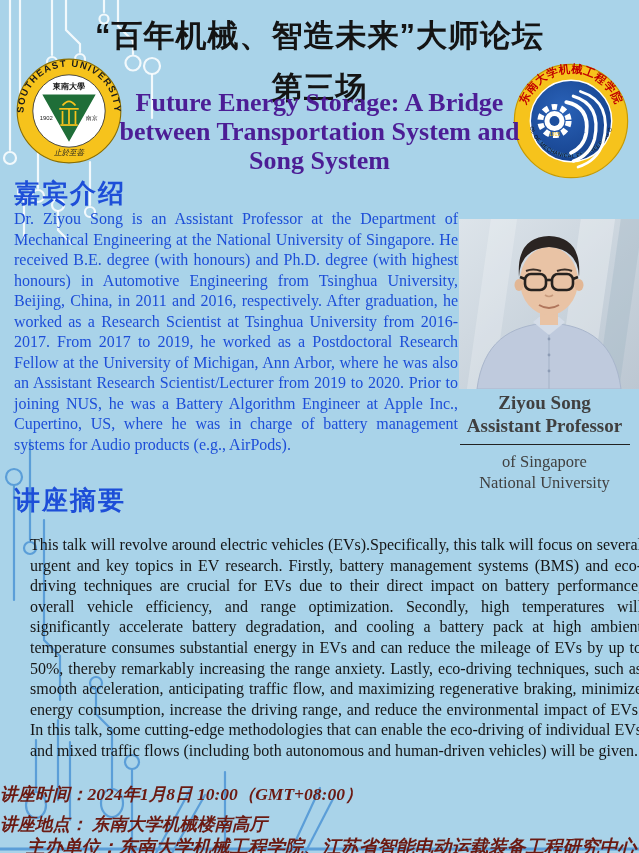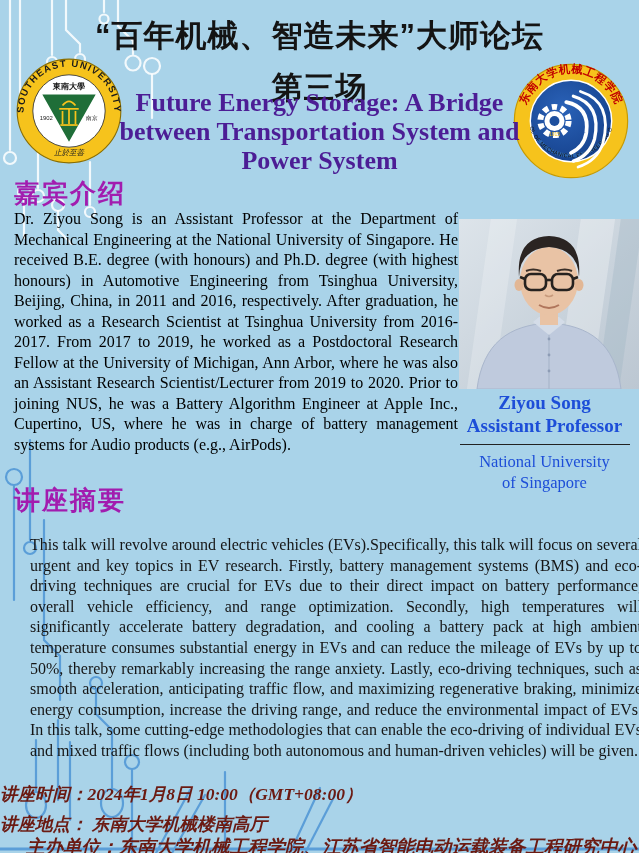--- a/index.html
+++ b/index.html
@@ -24,37 +24,37 @@
     color:#4c1d95; font-size:26px; line-height:29px;
   }
 
   .logo { position:absolute; }
   .logo-left  { top:57px; left:15px;  width:108px; height:108px; }
   .logo-right { top:62px; left:512px; width:118px; height:118px; }
 
   .section-heading {
     position:absolute; left:14px;
     font-family:"Liberation Sans", sans-serif; font-weight:bold;
-    font-size:26px; color:#a21caf; letter-spacing:2px;
+    font-size:26px; color:#1d4ed8; letter-spacing:2px;
   }
   .section-heading.s1 { top:176px; }
   .section-heading.s2 { top:483px;text-align:center; }
 
   .bio {
     position:absolute; top:209px; left:14px; width:444px; margin:0;
-    font-size:16px; line-height:20.5px; text-align:justify; color:#000000;
+    font-size:16px; line-height:20.5px; text-align:justify; color:#1d4ed8;
   }
   .abstract {
     position:absolute; top:519px; left:14px; width:612px; margin:16px;
     font-size:16px; line-height:20.6px; text-align:justify; color:#151515;
   }
 
   .photo { position:absolute; top:219px; left:459px; width:180px; height:170px; }
 
-  .caption { position:absolute; top:391px; left:450px; width:189px; text-align:center; color:#1d4ed8; }
+  .caption { position:absolute; top:391px; left:450px; width:189px; text-align:center; color:#404040; }
   .cap-name, .cap-title { font-weight:bold; font-size:19px; line-height:23px; }
   .cap-rule { width:170px; height:0; border-top:1.6px solid #222; margin:7px auto 6px auto; }
   .cap-org { font-size:16.5px; line-height:21px; }
 
   .footer { position:absolute; top:783px; left:0; right:0; text-align:left;
             font-style:italic; font-weight:bold; color:#6b1a12; }
   .f-line.f1 { font-size:17.5px; line-height:22px; }
   .f-line.f2 { font-size:17.5px; line-height:22px; margin-top:8px; }
   .f-line.f3 { font-size:18.5px; line-height:23px; margin-top:1px;padding-left:26px; }
 </style>
@@ -164,21 +164,21 @@
       </g>
       <text x="36" y="62.5" font-size="4.2" fill="#f6c31c" text-anchor="middle" font-family="Liberation Sans, sans-serif">1915</text>
     </svg>
   </div>
 
   <div class="title-zh line1">“百年机械、智造未来”大师论坛</div>
   <div class="title-zh line2">第三场</div>
   <div class="title-en">
     <div>Future Energy Storage: A Bridge</div>
     <div>between Transportation System and</div>
-    <div>Power System</div>
+    <div>Song System</div>
   </div>
 
   <div class="section-heading s1">嘉宾介绍</div>
   <p class="bio">Dr. Ziyou Song is an Assistant Professor at the Department of Mechanical Engineering at the National University of Singapore. He received B.E. degree (with honours) and Ph.D. degree (with highest honours) in Automotive Engineering from Tsinghua University, Beijing, China, in 2011 and 2016, respectively. After graduation, he worked as a Research Scientist at Tsinghua University from 2016-2017. From 2017 to 2019, he worked as a Postdoctoral Research Fellow at the University of Michigan, Ann Arbor, where he was also an Assistant Research Scientist/Lecturer from 2019 to 2020. Prior to joining NUS, he was a Battery Algorithm Engineer at Apple Inc., Cupertino, US, where he was in charge of battery management systems for Audio products (e.g., AirPods).</p>
 
   <div class="photo">
     <svg width="180" height="170" viewBox="0 0 180 170">
       <defs>
         <linearGradient id="photobg" x1="0" y1="0" x2="1" y2="1">
           <stop offset="0%" stop-color="#dde4ea"></stop>
@@ -211,22 +211,22 @@
       </g>
       <path d="M 86,76 Q 90,79 94,76" stroke="#c79a7c" stroke-width="1.6" fill="none"></path>
       <path d="M 80,86 Q 90,92 100,86" stroke="#b0765c" stroke-width="2" fill="none"></path>
     </svg>
   </div>
 
   <div class="caption">
     <div class="cap-name">Ziyou Song</div>
     <div class="cap-title">Assistant Professor</div>
     <div class="cap-rule"></div>
+    <div class="cap-org">of Singapore</div>
     <div class="cap-org">National University</div>
-    <div class="cap-org">of Singapore</div>
   </div>
 
   <div class="section-heading s2">讲座摘要</div>
   <p class="abstract">This talk will revolve around electric vehicles (EVs).Specifically, this talk will focus on several urgent and key topics in EV research. Firstly, battery management systems (BMS) and eco-driving techniques are crucial for EVs due to their direct impact on battery performance, overall vehicle efficiency, and range optimization. Secondly, high temperatures will significantly accelerate battery degradation, and cooling a battery pack at high ambient temperature consumes substantial energy in EVs and can reduce the mileage of EVs by up to 50%, thereby remarkably increasing the range anxiety. Lastly, eco-driving techniques, such as smooth acceleration, anticipating traffic flow, and maximizing regenerative braking, minimize energy consumption, increase the driving range, and reduce the environmental impact of EVs. In this talk, some cutting-edge methodologies that can enable the eco-driving of individual EVs and mixed traffic flows (including both autonomous and human-driven vehicles) will be given.</p>
 
   <div class="footer">
     <div class="f-line f1">讲座时间：2024年1月8日 10:00（GMT+08:00）</div>
     <div class="f-line f2">讲座地点： 东南大学机械楼南高厅</div>
     <div class="f-line f3">主办单位：东南大学机械工程学院、江苏省智能电动运载装备工程研究中心</div>
   </div>

